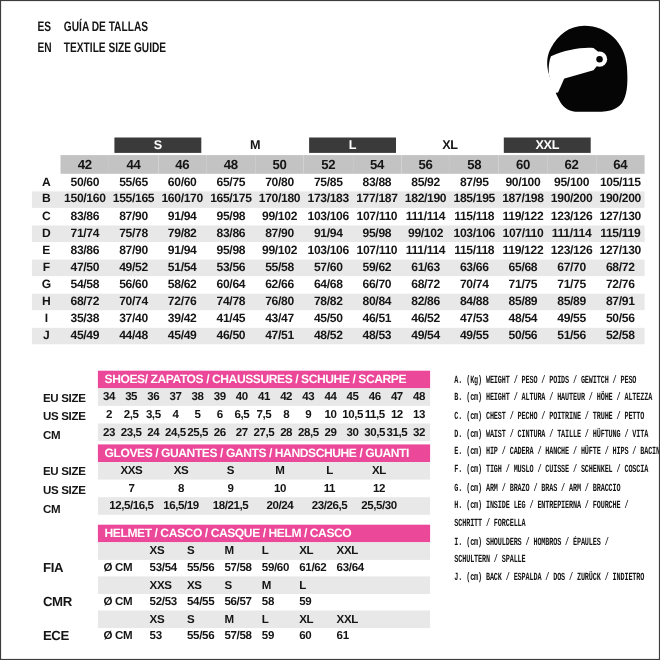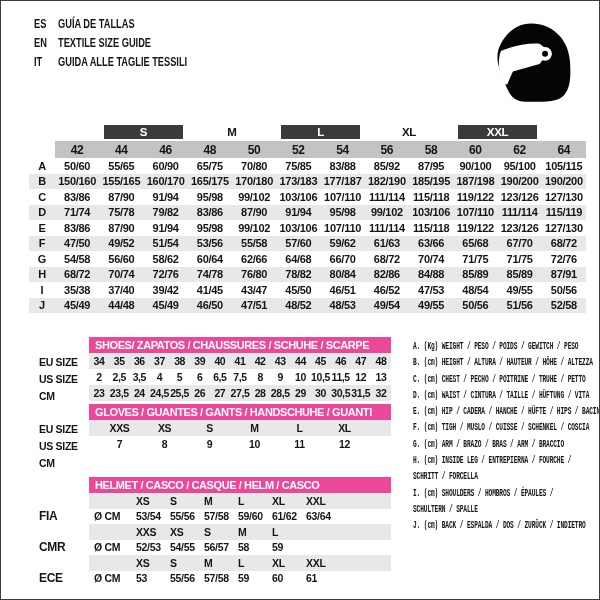--- a/index.html
+++ b/index.html
@@ -65,24 +65,20 @@
 
   <div id="langs">
       <div class="lang-row">
         <div class="lang-code">ES</div>
         <div class="lang-label">GUÍA DE TALLAS</div>
       </div>
       <div class="lang-row">
         <div class="lang-code">EN</div>
         <div class="lang-label">TEXTILE SIZE GUIDE</div>
       </div>
-      <div class="lang-row">
-        <div class="lang-code">IT</div>
-        <div class="lang-label">GUIDA ALLE TAGLIE TESSILI</div>
-      </div>
     </div>
 
   <div id="helmet-icon">
     <svg viewBox="0 0 100 100" width="92" height="92" aria-hidden="true">
       <path d="M47 7 C70 7 87 24 89 47 C90 60 90 72 86 80 C82 89 73 92 59 92 L41 92 C33 92 27 89 23 82 C19 75 15 65 12 55 C9 45 10 36 14 29 C21 16 32 7 47 7 Z" fill="#050505"></path>
       <path d="M14 37 C28 31 44 28 56 29 L61 33 C63 36 62 42 60 46 L56 51 L24 60 L14 62 C11 55 11 45 14 37 Z" fill="#ffffff"></path>
       <path d="M12 61 L28 57 L21 73 L14 74 Z" fill="#ffffff"></path>
       <circle cx="62" cy="40" r="7.5" fill="#ffffff"></circle>
       <circle cx="62" cy="40" r="3.2" fill="#050505"></circle>
     </svg>
@@ -110,21 +106,21 @@
         <div class="cell">56</div>
         <div class="cell">58</div>
         <div class="cell">60</div>
         <div class="cell">62</div>
         <div class="cell">64</div>
       </div>
       <div class="mt-row data">
         <div class="cell lbl">A</div>
         <div class="cell">50/60</div>
         <div class="cell">55/65</div>
-        <div class="cell">60/90</div>
+        <div class="cell">60/60</div>
         <div class="cell">65/75</div>
         <div class="cell">70/80</div>
         <div class="cell">75/85</div>
         <div class="cell">83/88</div>
         <div class="cell">85/92</div>
         <div class="cell">87/95</div>
         <div class="cell">90/100</div>
         <div class="cell">95/100</div>
         <div class="cell">105/115</div>
       </div>
@@ -346,20 +342,29 @@
         </div>
         <div class="t-row">
           <div class="cell"></div>
           <div class="cell">7</div>
           <div class="cell">8</div>
           <div class="cell">9</div>
           <div class="cell">10</div>
           <div class="cell">11</div>
           <div class="cell">12</div>
         </div>
+        <div class="t-row striped">
+          <div class="cell"></div>
+          <div class="cell">12,5/16,5</div>
+          <div class="cell">16,5/19</div>
+          <div class="cell">18/21,5</div>
+          <div class="cell">20/24</div>
+          <div class="cell">23/26,5</div>
+          <div class="cell">25,5/30</div>
+        </div>
       </div>
   </div>
 
   <div class="sec" id="helmet-sec">
     <div class="sec-header">HELMET / CASCO / CASQUE / HELM / CASCO</div>
     <div class="h-labels" id="helmet-labels">
         <div class="h-label">FIA</div>
         <div class="h-label">CMR</div>
         <div class="h-label">ECE</div>
       </div>

